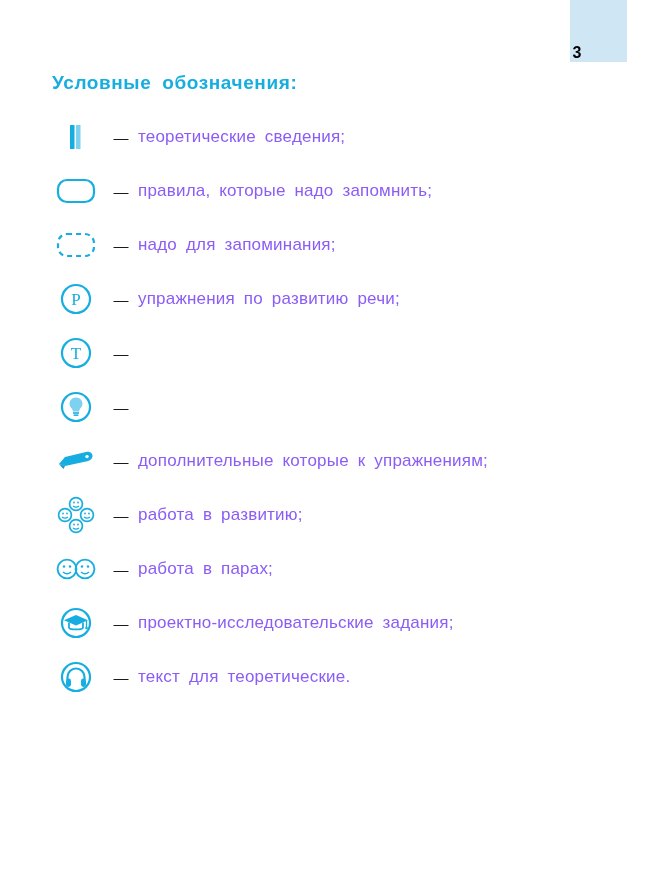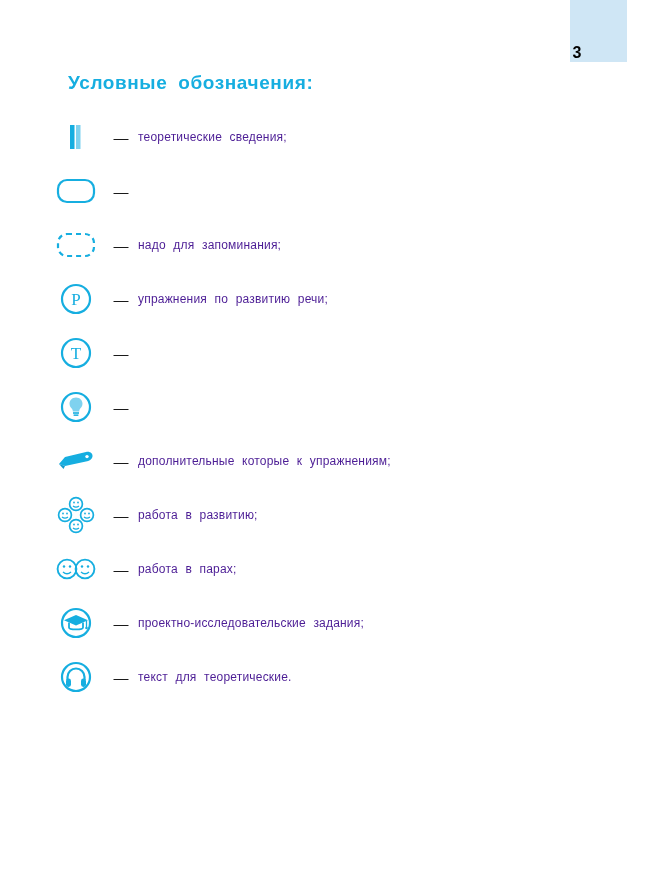--- a/index.html
+++ b/index.html
@@ -33,21 +33,21 @@
     top: 44px;
     right: 68px;
     font-size: 16px;
     font-weight: bold;
     color: #000000;
     letter-spacing: 0.5px;
   }
   .title {
     position: absolute;
     top: 72px;
-    left: 68px;
+    left: 52px;
     font-size: 19px;
     font-weight: bold;
     color: #16aee0;
     letter-spacing: 0.6px;
     word-spacing: 5px;
   }
   .legend {
     position: absolute;
     top: 110px;
     left: 48px;
@@ -67,22 +67,22 @@
     justify-content: center;
   }
   .dash-cell {
     width: 34px;
     min-width: 34px;
     font-size: 15px;
     color: #1a1a1a;
     text-align: center;
   }
   .label-cell {
-    font-size: 12px;
-    color: #4c1d95;
+    font-size: 17px;
+    color: #8b5cf6;
     word-spacing: 4px;
     letter-spacing: 0.2px;
     white-space: nowrap;
   }
   svg { display: block; }
 </style>
 </head>
 <body>
 
 <div class="page">
@@ -105,20 +105,21 @@
       <div class="label-cell">теоретические  сведения;</div>
     </div>
 
     <div class="legend-row">
       <div class="icon-cell">
         <svg width="40" height="30" viewBox="0 0 40 30">
           <rect x="2" y="4" width="36" height="22" rx="9" ry="9" fill="none" stroke="#16aee0" stroke-width="2.2"></rect>
         </svg>
       </div>
       <div class="dash-cell">—</div>
+      <div class="label-cell">правила,  которые  надо  запомнить;</div>
     </div>
 
     <div class="legend-row">
       <div class="icon-cell">
         <svg width="40" height="30" viewBox="0 0 40 30">
           <rect x="2" y="4" width="36" height="22" rx="9" ry="9" fill="none" stroke="#16aee0" stroke-width="2.2" stroke-dasharray="5,4"></rect>
         </svg>
       </div>
       <div class="dash-cell">—</div>
       <div class="label-cell">надо  для  запоминания;</div>

